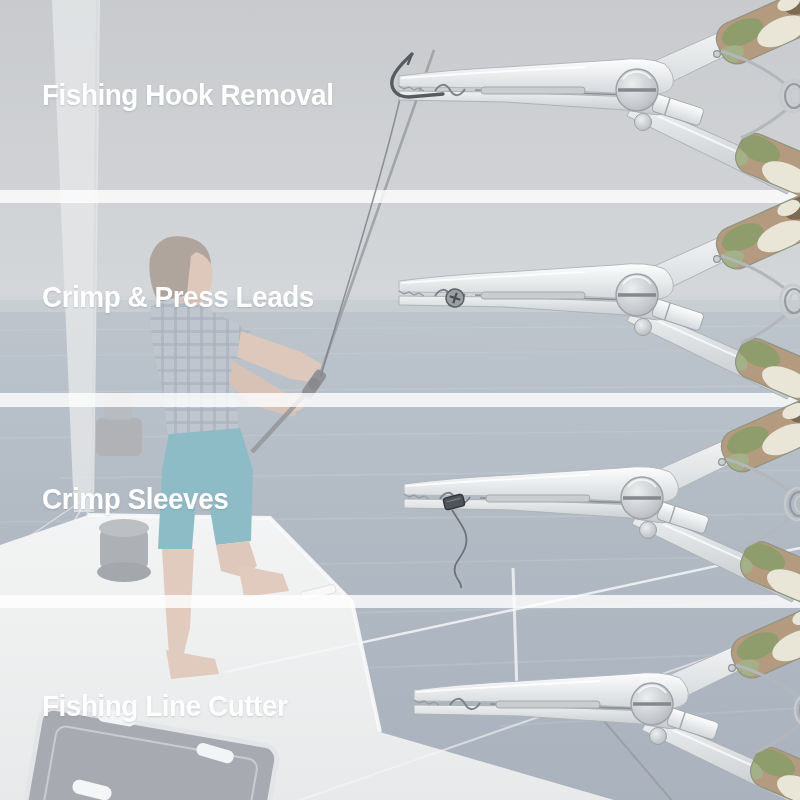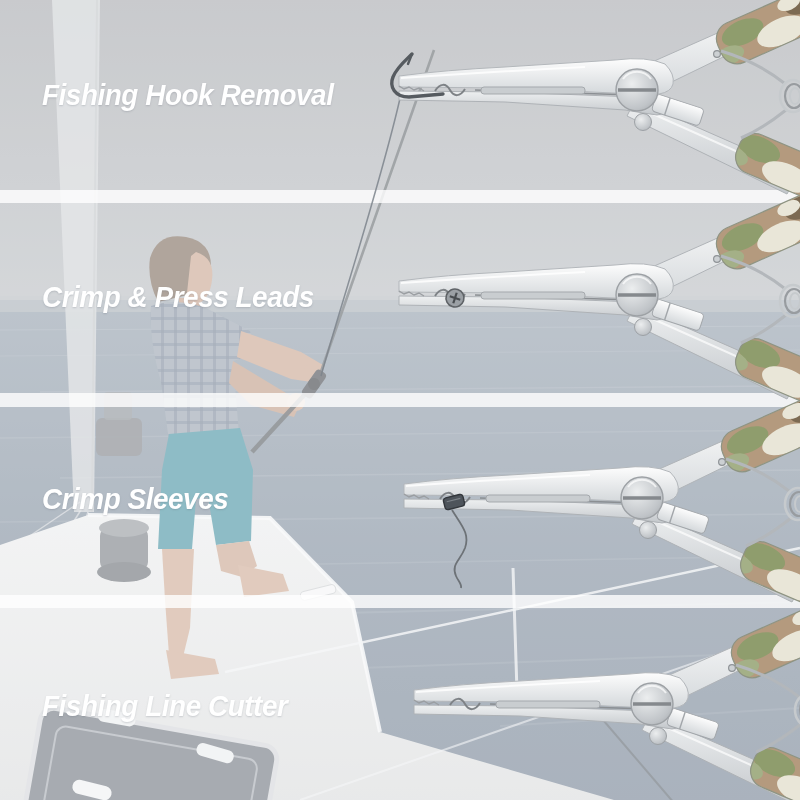--- a/index.html
+++ b/index.html
@@ -1,20 +1,19 @@
 <!DOCTYPE html>
 <html><head>
 <meta charset="utf-8">
 <style>
   html,body{margin:0;padding:0;background:#eee;}
   #stage{
     position:relative;width:800px;height:800px;overflow:hidden;
     background:#1d4ed8;
     font-family:"Liberation Sans","DejaVu Sans",sans-serif;
-    font-style:italic;
   }
   #stage *{box-sizing:border-box;}
   .abs{position:absolute;}
   
   #photo{position:absolute;inset:0;}
   
   #wash{position:absolute;inset:0;background:rgba(255,255,255,0.46);}
   
   .divider{position:absolute;left:0;width:800px;background:rgba(255,255,255,0.8);}
   #divider-1{top:190px;height:13px;}

